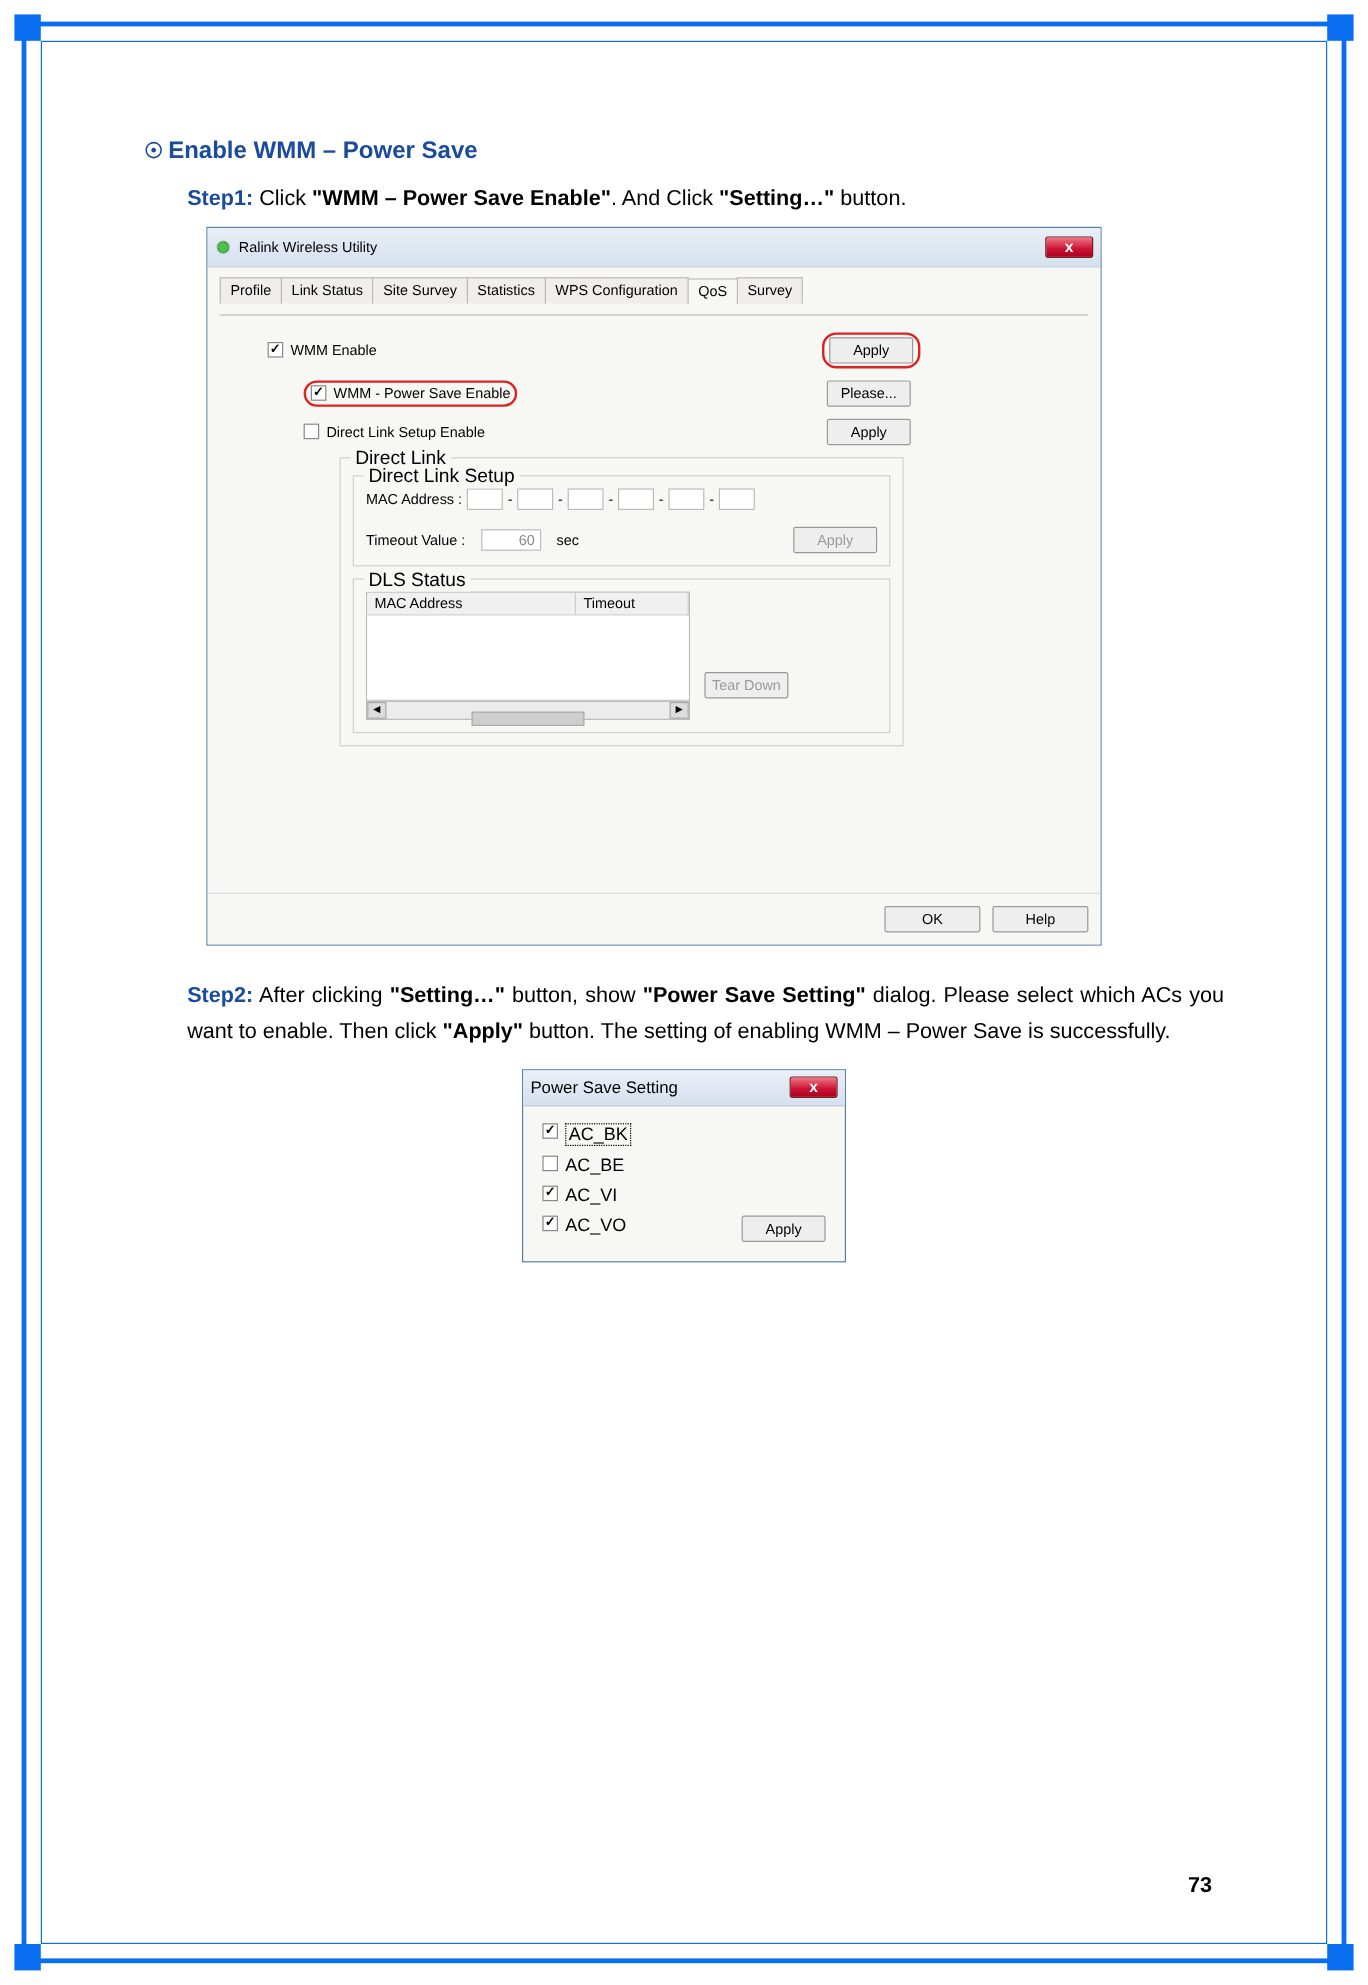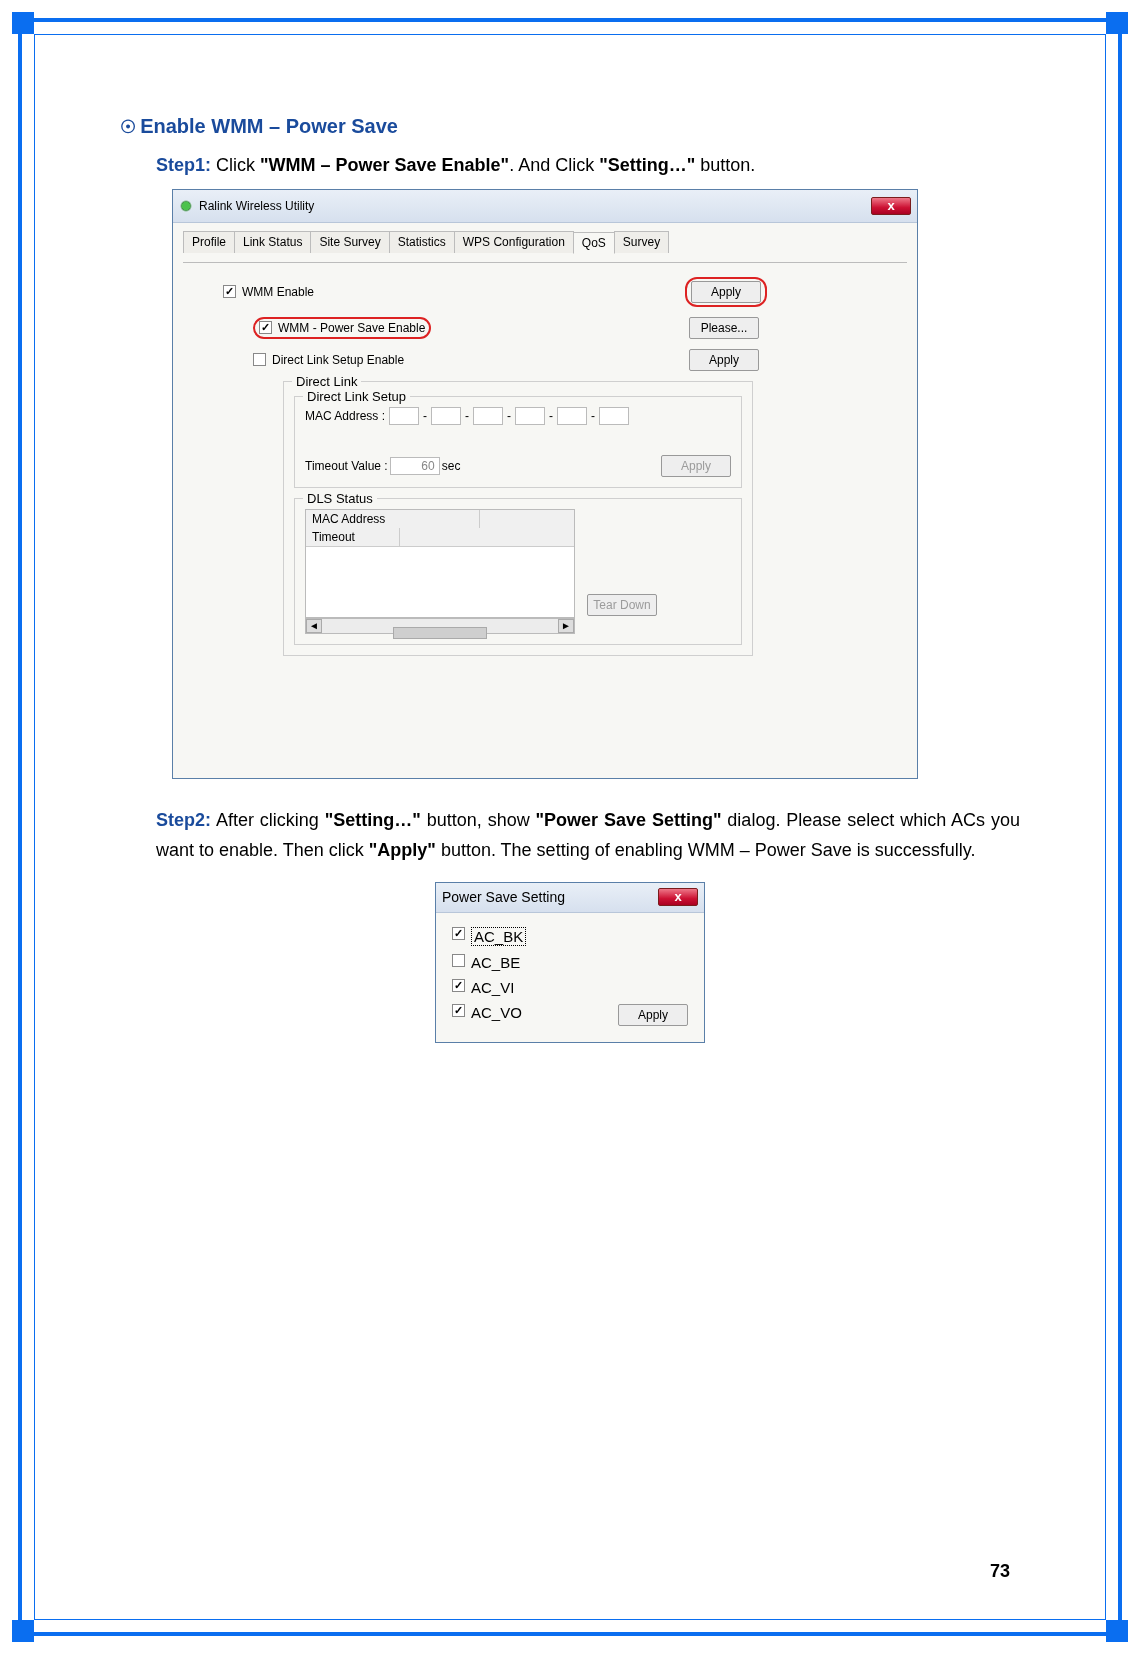--- a/index.html
+++ b/index.html
@@ -68,25 +68,25 @@
   .tab { padding: 3px 8px; background:#efeeea; border:1px solid #bcbcbc; border-bottom:none; margin-right:-1px;}
   .tab.active { background:#f7f7f4; position:relative; top:1px; border-bottom:1px solid #f7f7f4;}
   .tabs-underline{height:1px;background:#bcbcbc;margin-top:-1px;margin-bottom:14px;}
   .qos-row{display:flex;align-items:center;font-size:12px;margin-bottom:10px;}
   .cb{width:13px;height:13px;border:1px solid #888;background:#fff;margin-right:6px;display:inline-flex;align-items:center;justify-content:center;font-size:11px;line-height:1;}
   .cb.checked::before{content:"✓";color:#000;font-weight:bold;}
   .btn{display:inline-block;min-width:70px;height:22px;line-height:20px;text-align:center;font-size:12px;background:#eee;border:1px solid #999;border-radius:2px;}
   .btn.disabled{color:#9b9b9b;}
   .red-ring{border:2px solid #d22;border-radius:12px;padding:2px 4px;}
   .fieldset{border:1px solid #cfcfcf;padding:10px;position:relative;margin-top:4px;}
-  .fieldset .legend{position:absolute;top:-8px;left:8px;background:#f7f7f4;padding:0 4px;font-size:13px;}
+  .fieldset .legend{position:absolute;top:-8px;left:8px;background:#f7f7f4;padding:0 4px;font-size:16px;}
   .macinput{width:30px;height:18px;border:1px solid #bbb;background:#fff;margin:0 2px;}
   .tinput{width:50px;height:18px;border:1px solid #bbb;background:#fff;text-align:right;padding-right:4px;color:#888;font-size:12px;}
   .dlstable{width:230px;border:1px solid #bbb;font-size:12px;}
-  .dlstable .hdr{display:flex;background:#f0f0f0;border-bottom:1px solid #ccc;flex-direction:column;}
+  .dlstable .hdr{display:flex;background:#f0f0f0;border-bottom:1px solid #ccc;}
   .dlstable .hdr div{padding:2px 6px;border-right:1px solid #ccc;}
   .dlstable .rows{height:70px;background:#fff;}
   .scrollbar{height:16px;border:1px solid #bbb;background:#ececec;display:flex;align-items:center;}
   .scrollbar .arrow{width:16px;height:14px;background:#ddd;border:1px solid #aaa;text-align:center;font-size:10px;line-height:12px;}
   .scrollbar .track{flex:1;position:relative;}
   .scrollbar .thumb{position:absolute;left:30%;width:40%;top:1px;height:12px;background:#cfcfcf;border:1px solid #aaa;}
   .dlg1 .footer{display:flex;justify-content:flex-end;gap:10px;padding:10px;border-top:1px solid #ddd;background:#f7f7f4;}
 
   
   .dlg2 {
@@ -173,21 +173,21 @@
           <div class="legend">Direct Link Setup</div>
           <div style="font-size:12px;display:flex;align-items:center;gap:2px;">
             <span>MAC Address :</span>
             <input class="macinput" style=""> -
             <input class="macinput" style=""> -
             <input class="macinput" style=""> -
             <input class="macinput" style=""> -
             <input class="macinput" style=""> -
             <input class="macinput" style="">
           </div>
-          <div style="font-size:12px;display:flex;align-items:center;gap:2px;margin-top:30px;">
+          <div style="font-size:12px;display:flex;align-items:center;gap:13px;margin-top:14px;">
             <span>Timeout Value :</span>
             <input class="tinput" value="60" style="">
             <span>sec</span>
             <span style="flex:1;"></span>
             <span class="btn disabled">Apply</span>
           </div>
         </div>
 
         <div class="fieldset" style="margin-top:10px;">
           <div class="legend">DLS Status</div>
@@ -208,20 +208,24 @@
                 <div class="arrow">►</div>
               </div>
             </div>
             <span class="btn disabled" style="margin-bottom:18px;">Tear Down</span>
           </div>
         </div>
       </div>
 
       <div style="height:110px;"></div>
     </div>
+    <div class="footer">
+      <span class="btn" style="min-width:80px;">OK</span>
+      <span class="btn" style="min-width:80px;">Help</span>
+    </div>
   </div>
 
   <p class="step-line" style="margin-top:26px;text-align:justify;">
     <span class="step-label">Step2:</span><span> After clicking </span><span class="bold">"Setting…"</span><span> button, show </span><span class="bold">"Power Save Setting"</span><span> dialog. Please select which ACs you want to enable. Then click </span><span class="bold">"Apply"</span><span> button. The setting of enabling WMM – Power Save is successfully.</span>
   </p>
 
   <div class="dlg2">
     <div class="titlebar">
       <span>Power Save Setting</span>
       <div class="closebox">x</div>

